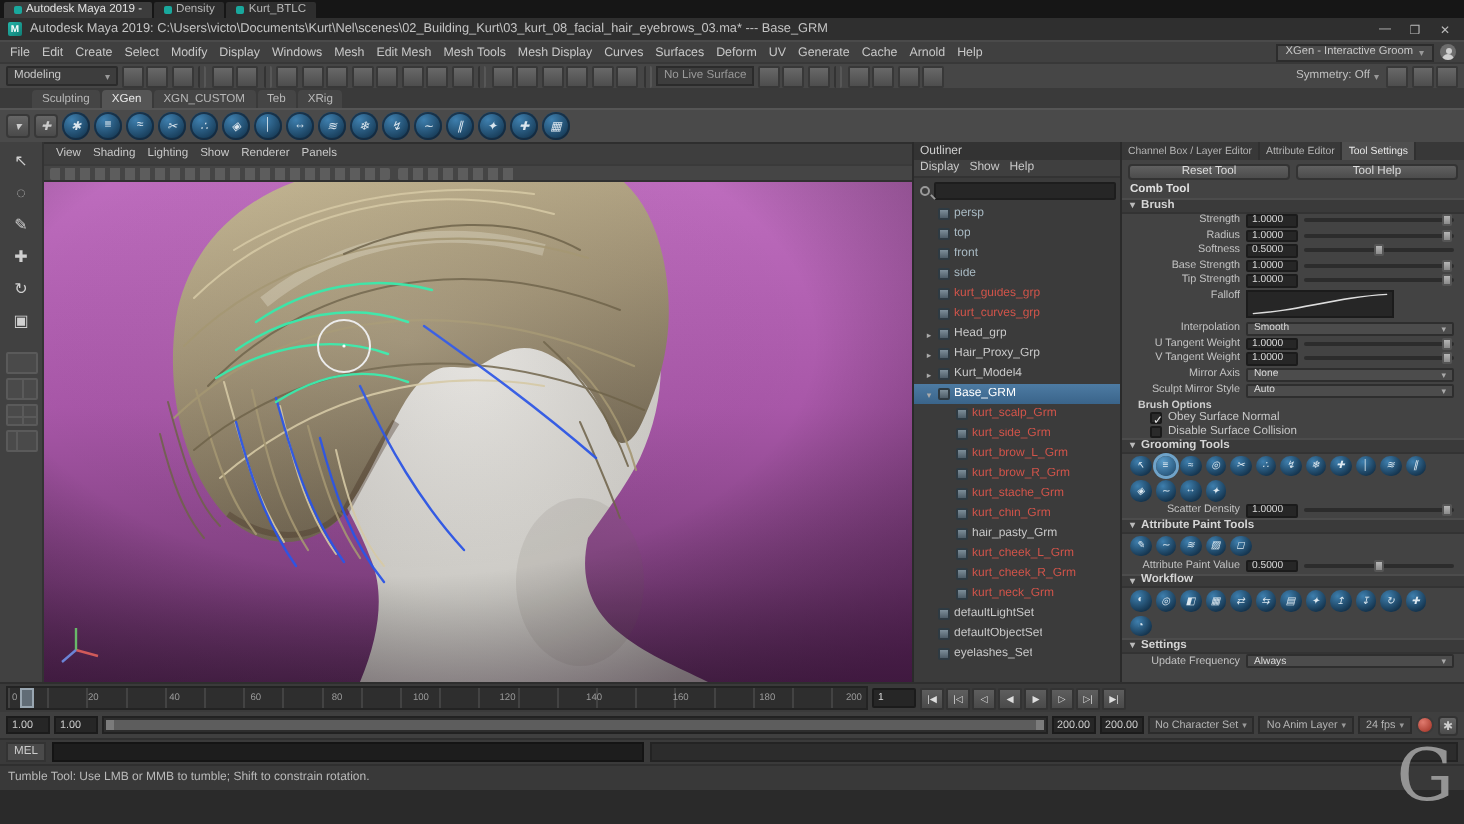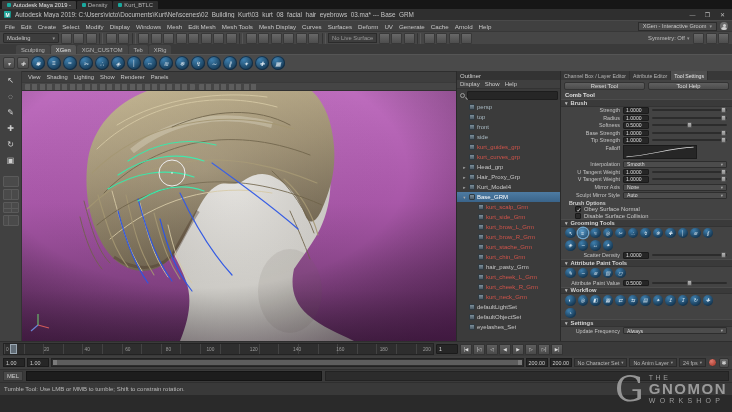--- a/index.html
+++ b/index.html
@@ -897,20 +897,15 @@
   </div>
 
   <div class="helpline">
     <span>Tumble Tool: Use LMB or MMB to tumble; Shift to constrain rotation.</span>
   </div>
 
   <div class="bottomstrip"></div>
 
   <div class="watermark">
     <span class="wm-g">G</span>
-    <span class="wm-col">
-      <span class="wm-the">THE</span>
-      <span class="wm-name">GNOMON</span>
-      <span class="wm-shop">WORKSHOP</span>
-    </span>
   </div>
 
 </div>
 
 </body></html>

